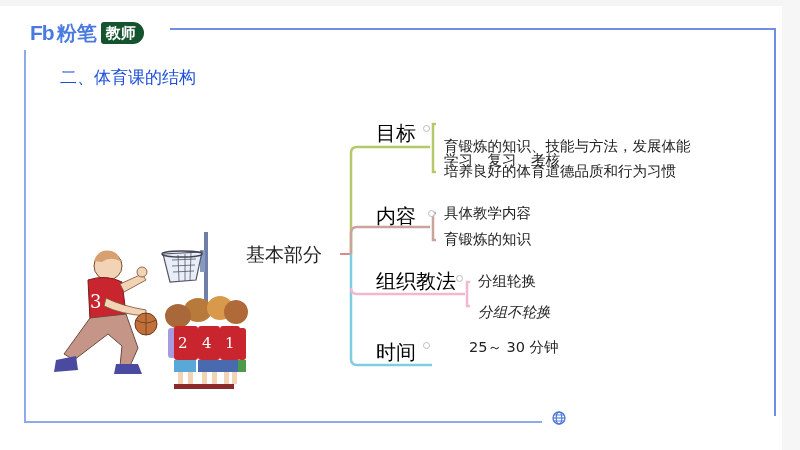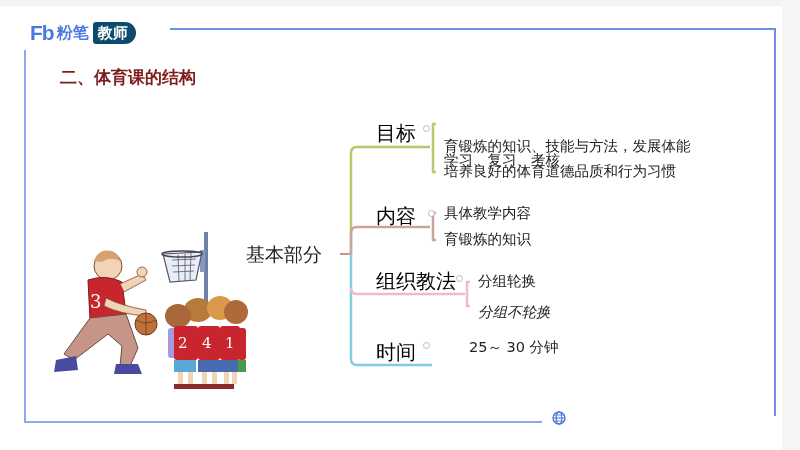--- a/index.html
+++ b/index.html
@@ -5,28 +5,28 @@
   html,body{margin:0;padding:0;}
   body{width:800px;height:450px;background:#ffffff;position:relative;overflow:hidden;
        font-family:"DejaVu Sans","Liberation Sans",sans-serif;color:#222;}
   .abs{position:absolute;}
   
   .topstrip{left:0;top:0;width:800px;height:6px;background:#f4f4f4;}
   .rightstrip{right:0;top:0;width:18px;height:450px;background:#f6f6f6;}
   
   .logo{left:30px;top:20px;height:26px;display:flex;align-items:center;justify-content:space-between;}
   .logo-fb{font-weight:bold;color:#4a7ae0;font-size:21px;letter-spacing:-1px;font-family:"Liberation Sans",sans-serif;}
-  .logo-name{font-weight:bold;color:#4a7ae0;font-size:16px;margin-left:3px;}
-  .logo-badge{background:#0c4a6e;color:#fff;font-weight:bold;font-size:15px;
+  .logo-name{font-weight:bold;color:#4a7ae0;font-size:20px;margin-left:3px;}
+  .logo-badge{background:#14532d;color:#fff;font-weight:bold;font-size:15px;
               padding:1px 8px 1px 5px;margin-left:4px;border-radius:3px 11px 11px 3px;line-height:20px;}
   .frame-top{left:170px;top:28px;width:606px;height:2px;background:#6f8fe3;}
   .frame-right{left:774px;top:28px;width:2px;height:388px;background:#6f8fe3;}
   .frame-left{left:24px;top:50px;width:2px;height:372px;background:#8fa9ea;}
   .frame-bottom{left:24px;top:421px;width:518px;height:2px;background:#8fa9ea;}
-  .title{left:60px;top:66px;font-size:17px;font-weight:bold;color:#7f1d1d;}
+  .title{left:60px;top:66px;font-size:17px;font-weight:normal;color:#1d4ed8;}
   .url{left:552px;top:411px;display:flex;align-items:center;color:#4a76d8;font-size:15px;}
   .globe{width:14px;height:14px;margin-right:10px;}
   .node{font-size:20px;color:#000000;white-space:nowrap;}
   .leaf{font-size:14.5px;color:#222;white-space:nowrap;}
   .dot{position:absolute;width:5px;height:5px;border:1px solid #bbb;border-radius:50%;background:#fff;}
   .center{left:246px;top:242px;font-size:19px;color:#222;}
 </style>
 </head>
 <body>
 

